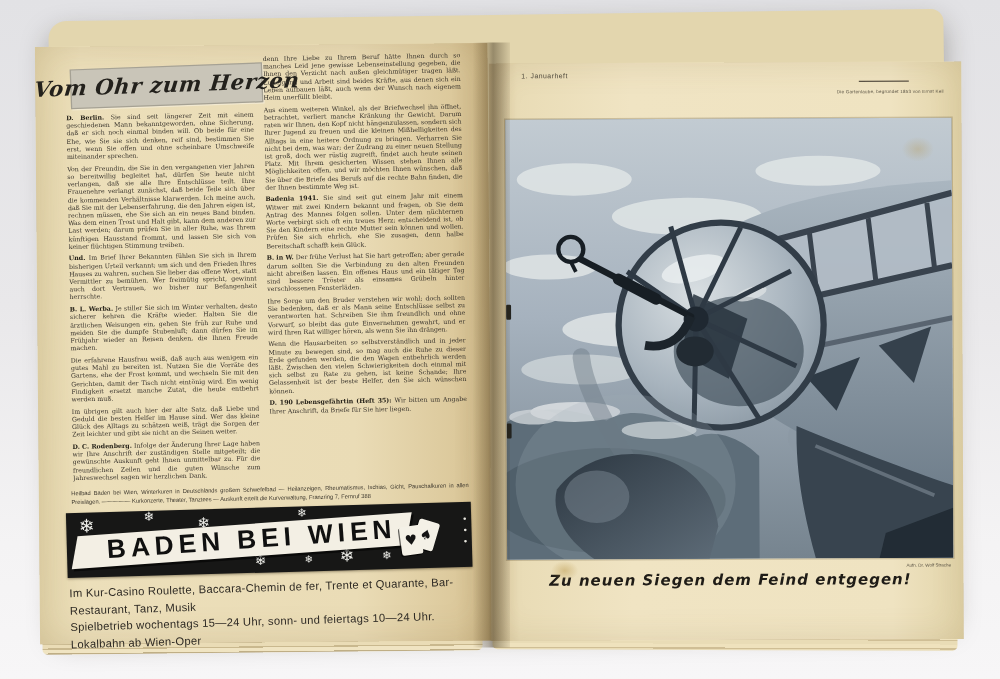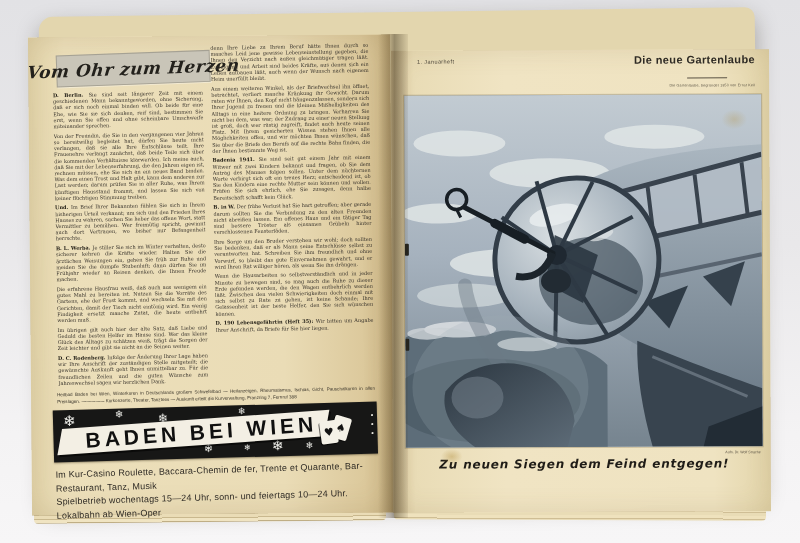--- a/index.html
+++ b/index.html
@@ -189,21 +189,20 @@
     <div>Im Kur-Casino Roulette, Baccara-Chemin de fer, Trente et Quarante, Bar-Restaurant, Tanz, Musik</div>
     <div>Spielbetrieb wochentags 15—24 Uhr, sonn- und feiertags 10—24 Uhr.   Lokalbahn ab Wien-Oper</div>
   </div>
 </div>
 
 <div class="abs page-right">
 
   <div class="abs issue-label">1. Januarheft</div>
 
   <div class="abs masthead">
-    <div class="title">Die neue Gartenlaube</div>
     <span class="rule"></span><br>
     <div class="sub">Die Gartenlaube, begründet 1853 von Ernst Keil</div>
   </div>
 
   <div class="abs photo-frame">
     <svg width="357" height="352" viewBox="0 0 357 352" xmlns="http://www.w3.org/2000/svg">
       <defs>
         <linearGradient id="sky" x1="0" y1="0" x2="0" y2="1">
           <stop offset="0" stop-color="#c2cbd2"></stop>
           <stop offset=".45" stop-color="#a6b2be"></stop>

